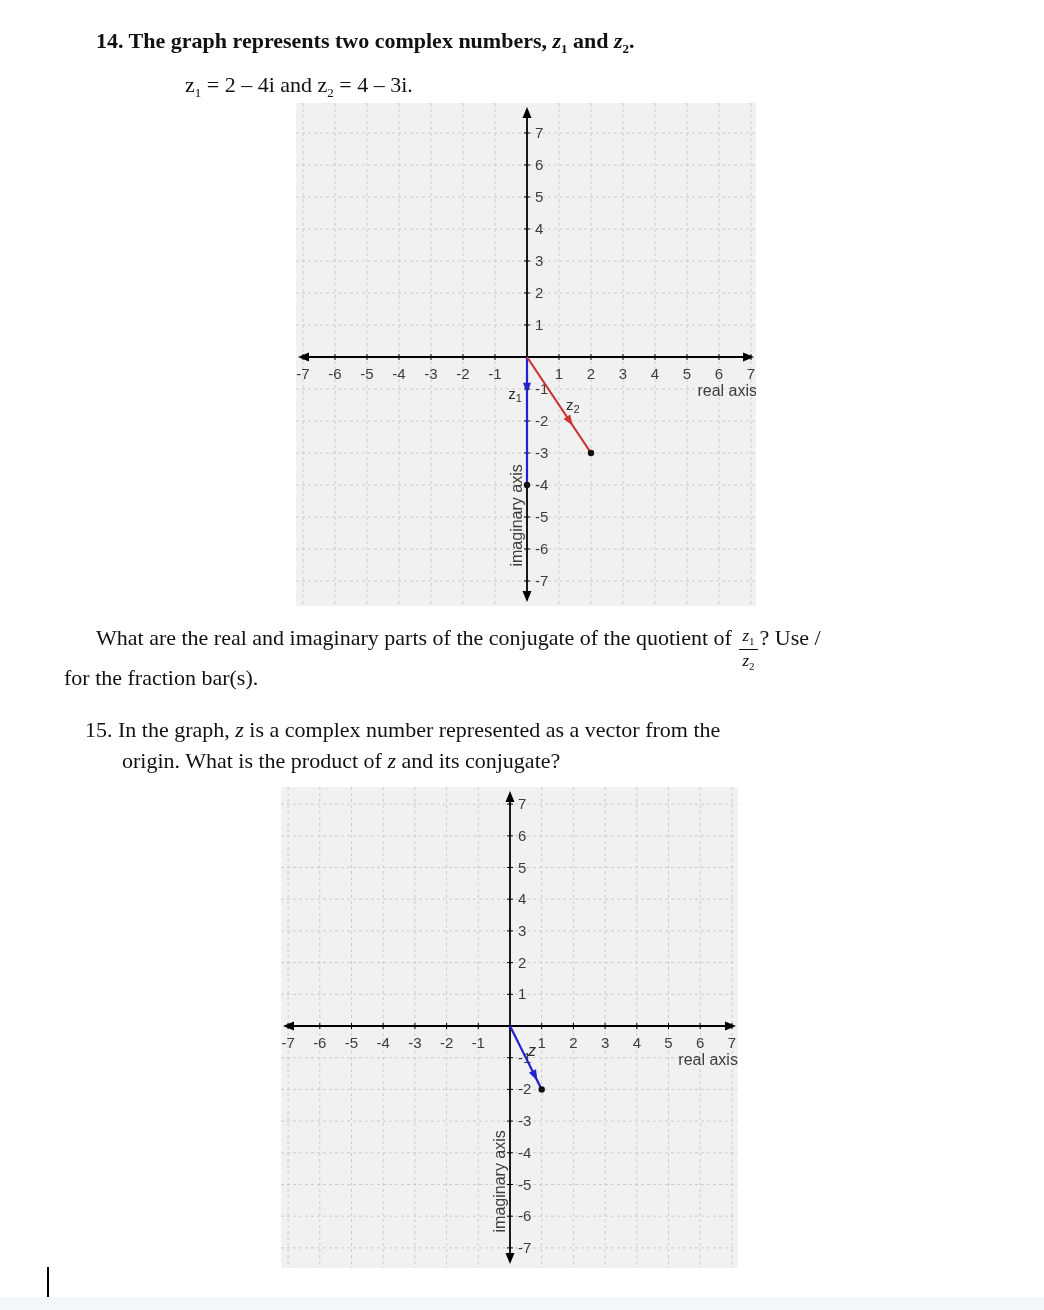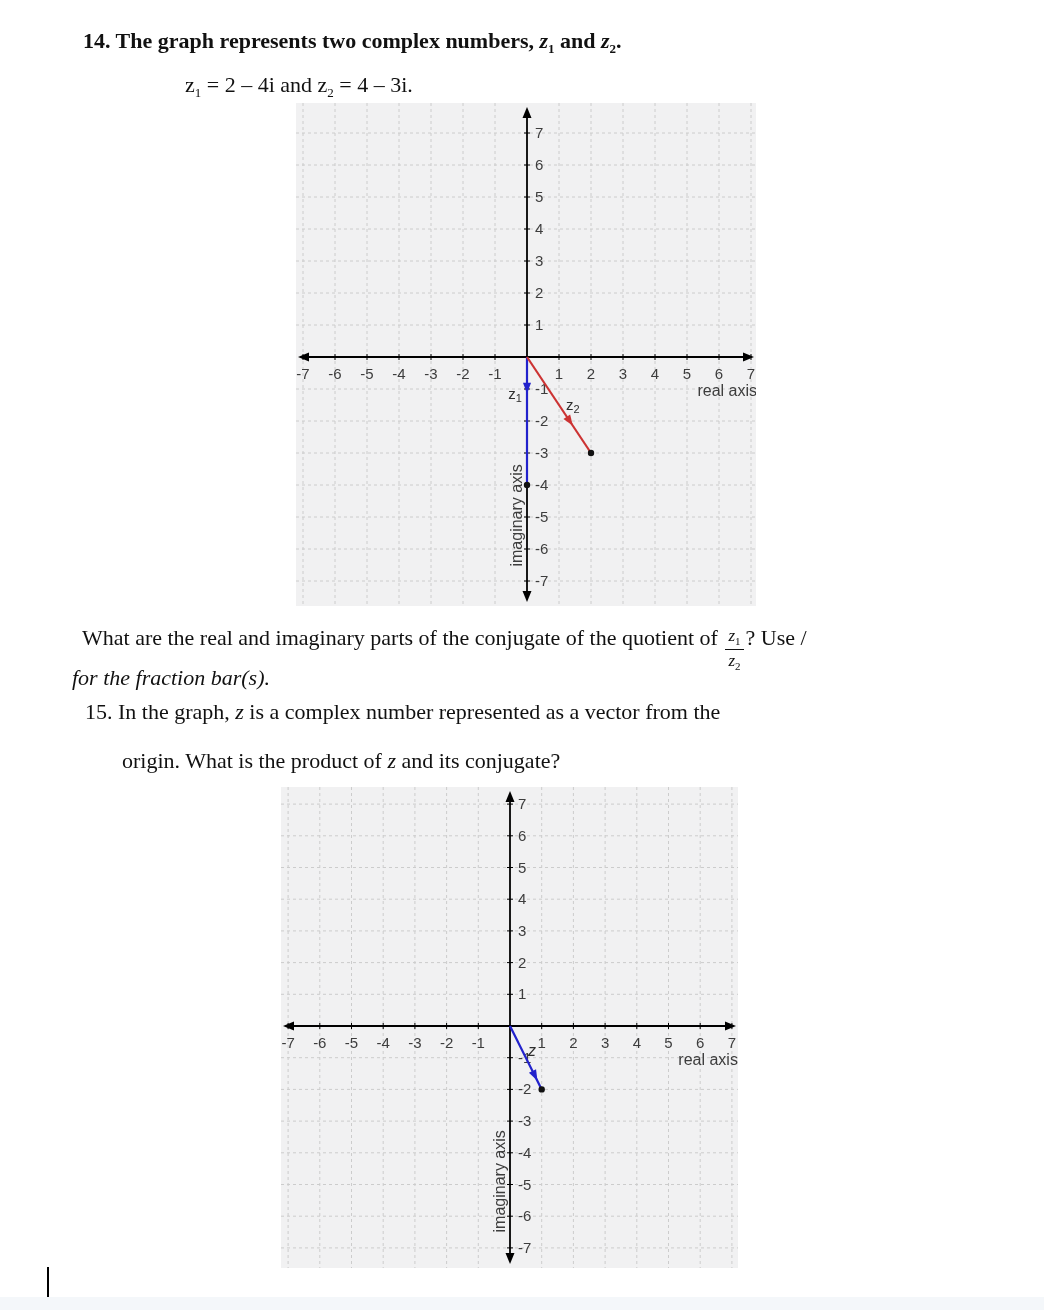--- a/index.html
+++ b/index.html
@@ -1,21 +1,21 @@
 <!DOCTYPE html>
 <html><head>
 <meta charset="utf-8">
 <style>
   html,body{margin:0;padding:0;}
   body{
     width:1044px;height:1310px;position:relative;background:#ffffff;
     font-family:"Liberation Serif", serif;color:#111;overflow:hidden;
   }
   .line{position:absolute;white-space:nowrap;font-size:22px;line-height:30px;}
-  .bold{font-weight:bold;}
+  .bold{font-weight:bold;margin-left:13px;}
   sub{font-size:13px;}
   .graph{position:absolute;}
   svg text.tick{font:15px "Liberation Sans", sans-serif;fill:#3d3d3d;}
   svg text.axname{font:16px "Liberation Sans", sans-serif;fill:#3d3d3d;}
   svg text.veclabel{font:15px "Liberation Sans", sans-serif;fill:#2e2e2e;}
   svg text.it{font-style:italic;font-size:16px;}
   .frac{display:inline-block;text-align:center;vertical-align:-21px;
         font-size:17px;line-height:1.15;margin:0 2px;}
   .frac .num{display:block;border-bottom:1.5px solid #111;padding:0 3px 1px 3px;}
   .frac .den{display:block;padding-top:1px;}
@@ -131,26 +131,26 @@
       <line x1="231" y1="254" x2="231" y2="382" stroke="#2222cc" stroke-width="2.2"></line>
       <polygon points="231,290.72 235,279.72 227,279.72" fill="#2222cc"></polygon>
       <text x="225.88" y="295.92" text-anchor="end" class="veclabel">z<tspan dy="3" font-size="11">1</tspan></text>
       <line x1="231" y1="254" x2="295" y2="350" stroke="#cc3333" stroke-width="2.2"></line>
       <polygon points="276.8882011773514,322.8323017660271 274.1147001962253,311.4609477434099 267.4582978415225,315.89854931321173" fill="#cc3333"></polygon>
       <text x="270.04" y="307.12" text-anchor="start" class="veclabel">z<tspan dy="3" font-size="11">2</tspan></text>
       <circle cx="231" cy="382" r="3.2" fill="#111"></circle>
       <circle cx="295" cy="350" r="3.2" fill="#111"></circle>
     </svg></div>
 
-<div class="line" style="left:82px;top:623px;">
+<div class="line" style="left:96px;top:623px;">
   <span>What are the real and imaginary parts of the conjugate of the quotient of </span><span class="frac"><span class="num"><i>z</i><sub>1</sub></span><span class="den"><i>z</i><sub>2</sub></span></span><span>? Use /</span>
 </div>
-<div class="line" style="left:72px;top:663px;font-style:italic;">for the fraction bar(s).</div>
-
-<div class="line" style="left:85px;top:697px;">
+<div class="line" style="left:64px;top:663px;">for the fraction bar(s).</div>
+
+<div class="line" style="left:85px;top:715px;">
   <span>15. In the graph, </span><i>z</i><span> is a complex number represented as a vector from the</span>
 </div>
 <div class="line" style="left:122px;top:746px;text-align:right;">
   <span>origin. What is the product of </span><i>z</i><span> and its conjugate?</span>
 </div>
 
 <div id="graph-q15" class="graph" style="left: 281px; top: 787px;"><svg width="457" height="481">
       <rect x="0" y="0" width="457" height="481" fill="#f1f1f2"></rect>
       <line x1="7.099999999999994" y1="0" x2="7.099999999999994" y2="481" stroke="#cccccc" stroke-width="1" stroke-dasharray="3 3"></line>
       <line x1="38.80000000000001" y1="0" x2="38.80000000000001" y2="481" stroke="#cccccc" stroke-width="1" stroke-dasharray="3 3"></line>

